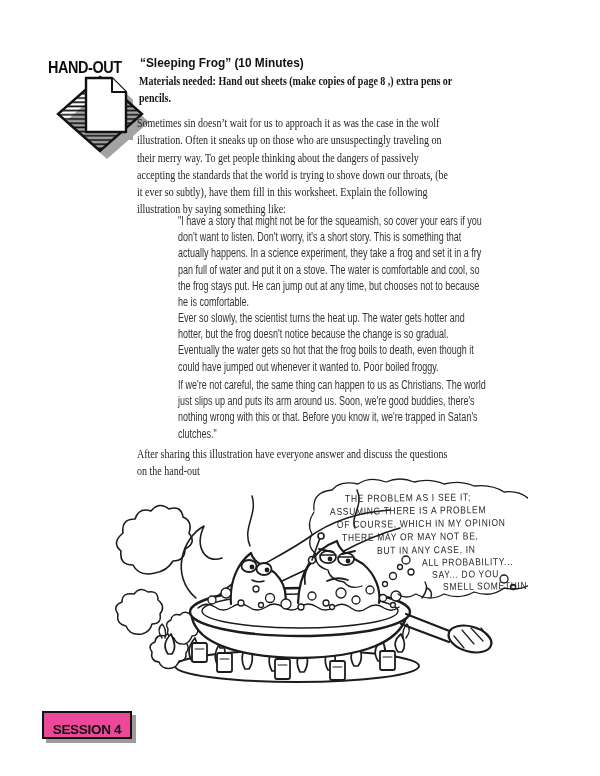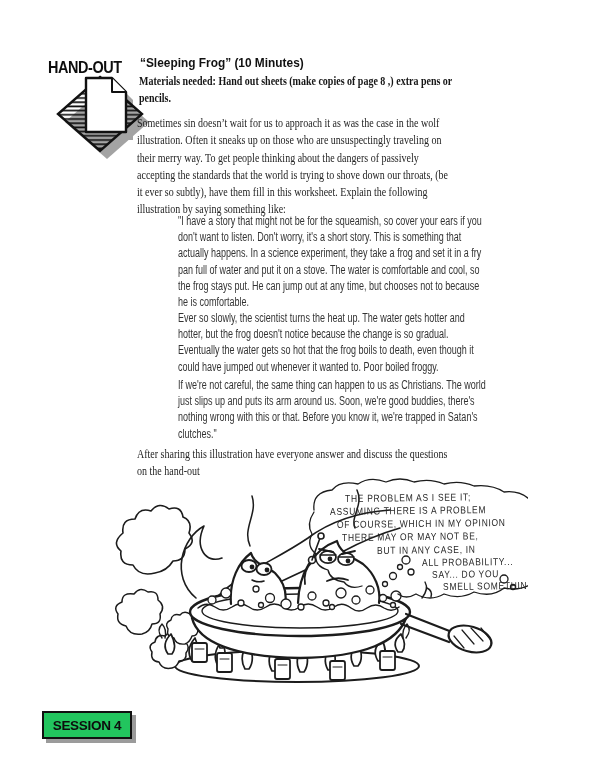--- a/index.html
+++ b/index.html
@@ -50,22 +50,22 @@
     position:absolute; font-family:"Liberation Sans", sans-serif; font-size:10px;
     letter-spacing:0.8px; color:#262626; white-space:nowrap;
     transform:scaleX(0.85) rotate(-0.6deg); transform-origin:0 0;
   }
   .hw1{left:245px;top:17px;} .hw2{left:230px;top:30px;} .hw3{left:237px;top:43px;}
   .hw4{left:242px;top:56px;} .hw5{left:277px;top:69px;} .hw6{left:322px;top:81px;}
   .hw7{left:332px;top:93px;} .hw8{left:343px;top:105px;}
 
   .session-badge {
     position:absolute; left:42px; top:711px; width:86px; height:24px;
-    background:#22c55e; border:2.5px solid #111; box-shadow:4px 4px 0 #9b9b9b;
-    display:flex; align-items:center; justify-content:center;
+    background:#ec4899; border:2.5px solid #111; box-shadow:4px 4px 0 #9b9b9b;
+    display:flex; align-items:flex-end; justify-content:center;
     font-family:"Liberation Sans", sans-serif; font-weight:bold; font-size:13.5px;
     letter-spacing:-0.3px; color:#0d0d0d;
   }
   .page-number {
     position:absolute; left:533px; top:709px;
     font-family:"Liberation Sans", sans-serif; font-weight:bold; font-size:17px; color:#111;
   }
 </style>
 </head>
 <body>

